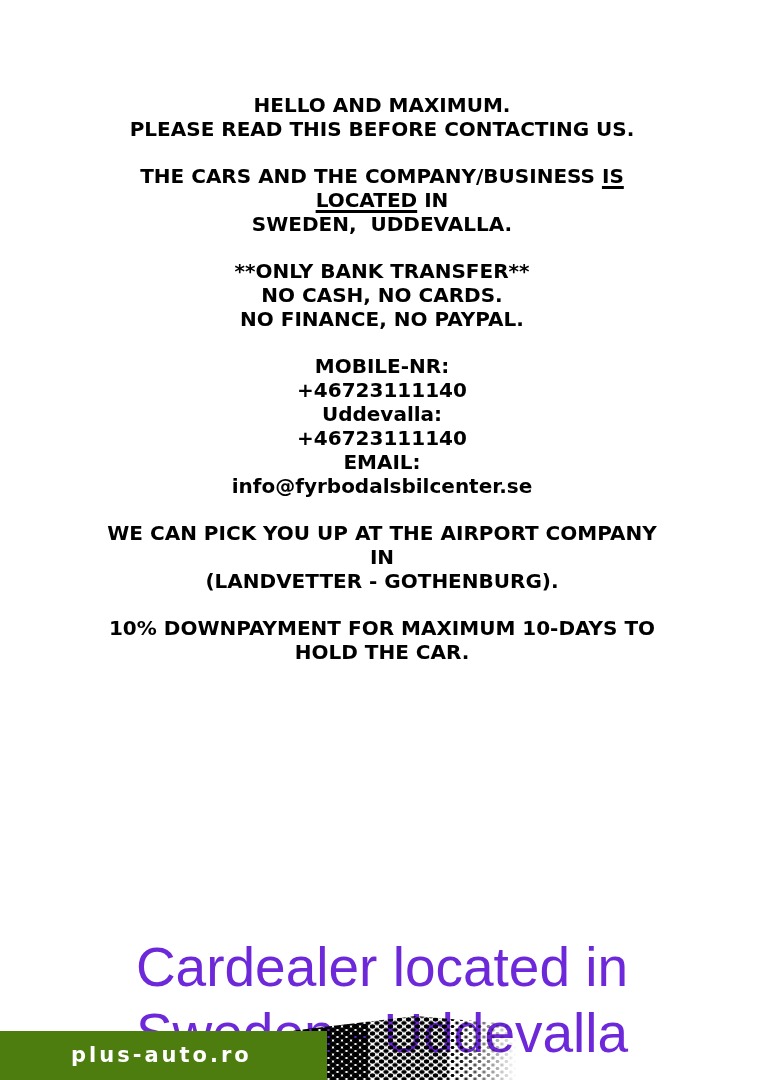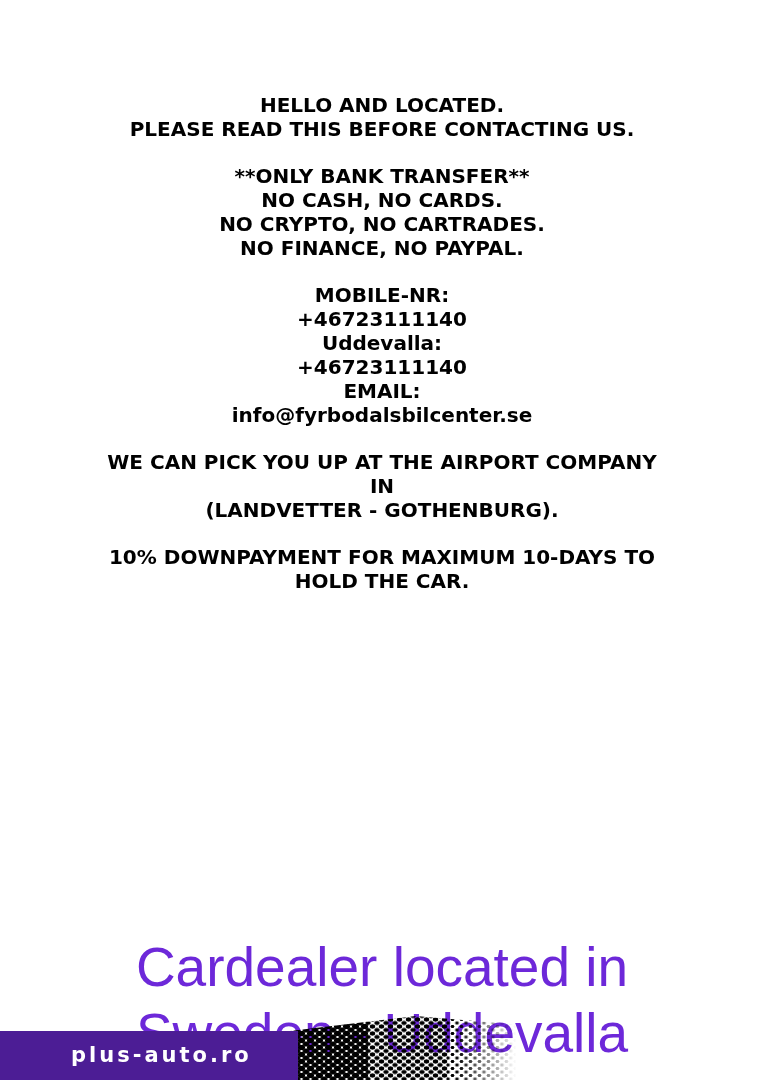--- a/index.html
+++ b/index.html
@@ -71,22 +71,23 @@
     -webkit-mask-image: linear-gradient(to right, #000 10%, transparent 95%);
     mask-image: linear-gradient(to right, #000 10%, transparent 95%);
   }
   
   .watermark-bar {
     position: absolute;
     left: 0;
     top: 1031px;
     width: 298px;
     height: 49px;
-    background: #4c1d95;
+    background: #4d7c0f;
     z-index: 3;
+    padding-left: 29px;
   }
   .watermark-label {
     position: absolute;
     left: 71px;
     top: 0;
     height: 49px;
     line-height: 49px;
     color: #ffffff;
     font-size: 21px;
     font-weight: bold;
@@ -96,29 +97,33 @@
   }
 </style>
 </head>
 <body>
 
 <div class="page">
 
   <main class="notice">
 
     <p>
-      <span class="line">HELLO AND LOCATED.</span>
+      <span class="line">HELLO AND MAXIMUM.</span>
       <span class="line">PLEASE READ THIS BEFORE CONTACTING US.</span>
     </p>
 
+    <p>
+      <span class="line"><span>THE CARS AND THE COMPANY/BUSINESS </span><span class="u">IS</span></span>
+      <span class="line"><span class="u">LOCATED</span><span> IN</span></span>
+      <span class="line">SWEDEN,  UDDEVALLA.</span>
+    </p>
 
     <p>
       <span class="line">**ONLY BANK TRANSFER**</span>
       <span class="line">NO CASH, NO CARDS.</span>
-      <span class="line">NO CRYPTO, NO CARTRADES.</span>
       <span class="line">NO FINANCE, NO PAYPAL.</span>
     </p>
 
 
     <p>
       <span class="line">MOBILE-NR:</span>
       <span class="line">+46723111140</span>
       <span class="line">Uddevalla:</span>
       <span class="line">+46723111140</span>
       <span class="line">EMAIL:</span>

